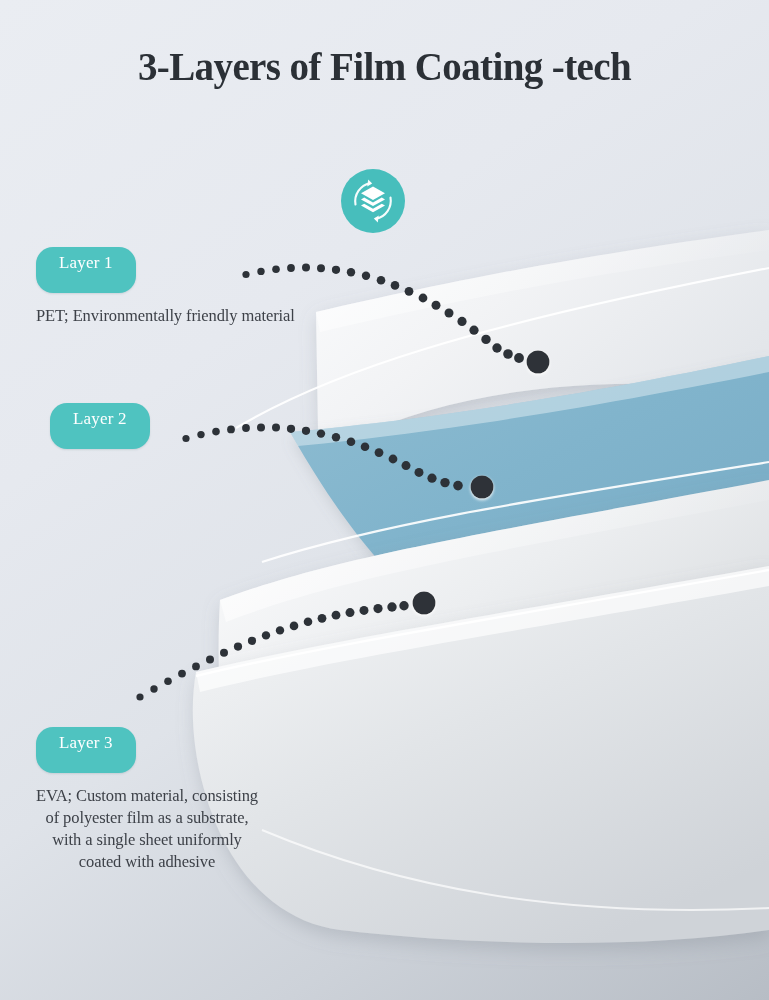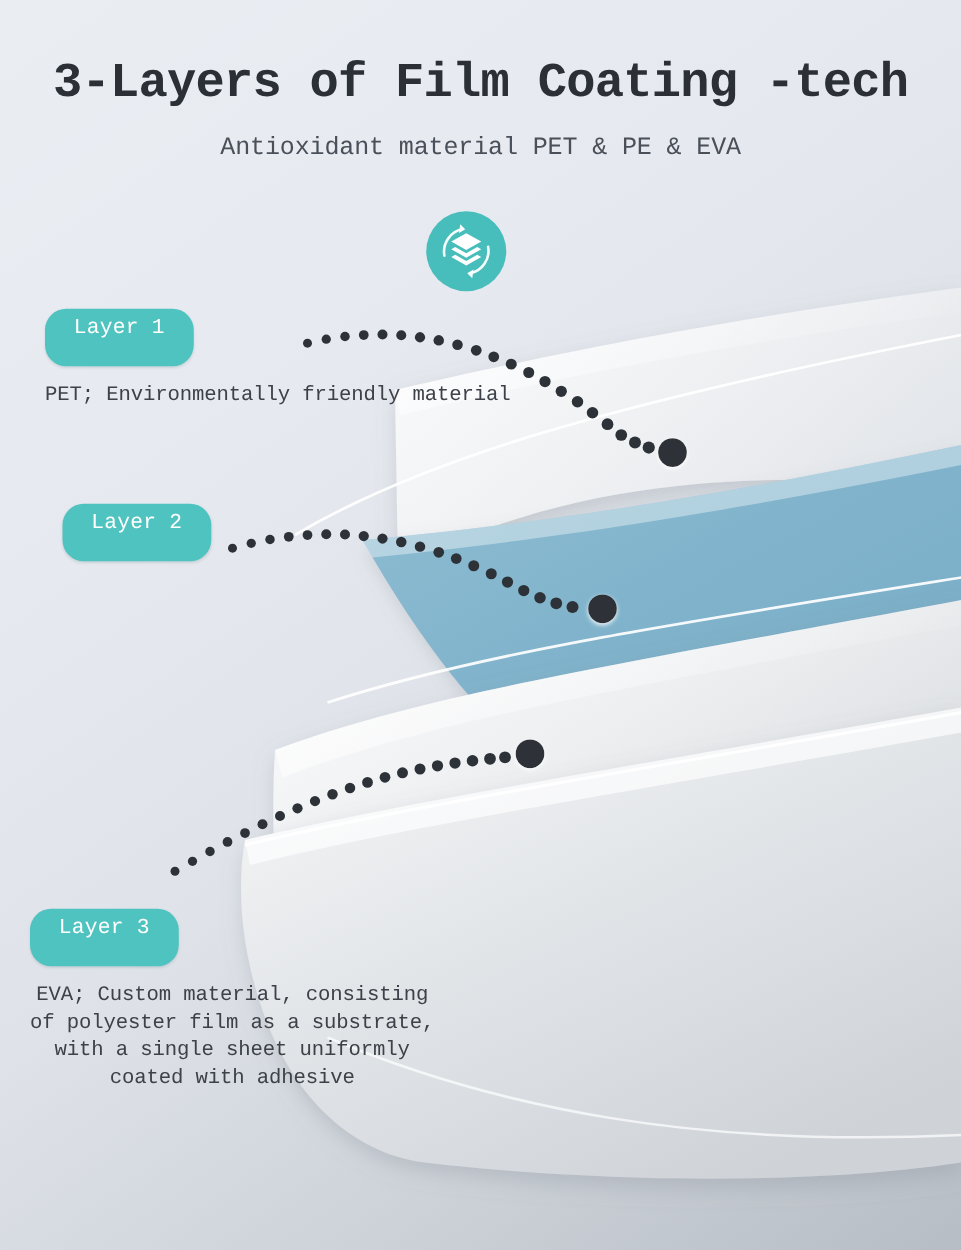--- a/index.html
+++ b/index.html
@@ -5,21 +5,21 @@
   html, body {
     margin: 0;
     padding: 0;
     background: #ffffff;
   }
   #poster {
     position: relative;
     width: 769px;
     height: 1000px;
     overflow: hidden;
-    font-family: Liberation Mono, monospace;
+    font-family: Liberation Serif, serif;
     background: linear-gradient(145deg, #eaedf2 0%, #e6e9ef 32%, #dfe3e9 55%, #cdd2d9 78%, #b7bdc5 100%);
   }
 
   
   #artwork {
     position: absolute;
     left: 0;
     top: 0;
     width: 769px;
     height: 1000px;
@@ -80,21 +80,21 @@
     margin-top: 12px;
     font-size: 16.5px;
     color: #3d4148;
     line-height: 1.34;
     letter-spacing: -0.1px;
     white-space: pre-line;
     text-align: center;
   }
   #callout-1 { left: 36px; top: 247px; }
   #callout-2 { left: 36px; top: 403px; margin-left: 14px; }
-  #callout-3 { left: 24px; top: 727px; }
+  #callout-3 { left: 36px; top: 727px; }
 </style>
 </head>
 <body>
 
 <div id="poster">
 
   <svg id="artwork" viewBox="0 0 769 1000" xmlns="http://www.w3.org/2000/svg">
     <defs>
       <linearGradient id="gWhiteTop" x1="0" y1="0" x2="1" y2="0.55">
         <stop offset="0%" stop-color="#fbfcfd"></stop>
@@ -249,21 +249,20 @@
         <circle cx="378" cy="608.6" r="4.6"></circle>
         <circle cx="392" cy="607.0" r="4.7"></circle>
         <circle cx="404" cy="605.8" r="4.7"></circle>
       </g>
       <circle cx="424" cy="603" r="11.5" fill="#2d3238" filter="url(#dotShadow)"></circle>
     </g>
   </svg>
 
   <div class="header">
     <h1 class="title">3-Layers of Film Coating -tech</h1>
-    <p class="subtitle">Antioxidant material PET &amp; PE &amp; EVA</p>
   </div>
 
   <svg class="badge-icon" viewBox="0 0 66 66" xmlns="http://www.w3.org/2000/svg">
     <circle cx="33" cy="33" r="32" fill="#47bebc"></circle>
 
     <path d="M15.5,36.5 A18.5,18.5 0 0 1 30,15.2" fill="none" stroke="#ffffff" stroke-width="2.1" stroke-linecap="round" opacity="0.95"></path>
     <path d="M50.5,29.5 A18.5,18.5 0 0 1 36,50.8" fill="none" stroke="#ffffff" stroke-width="2.1" stroke-linecap="round" opacity="0.95"></path>
     <path d="M28.2,11.4 L32.2,15.4 L27.2,18.4 Z" fill="#ffffff" opacity="0.95"></path>
     <path d="M37.8,54.6 L33.8,50.6 L38.8,47.6 Z" fill="#ffffff" opacity="0.95"></path>
 

